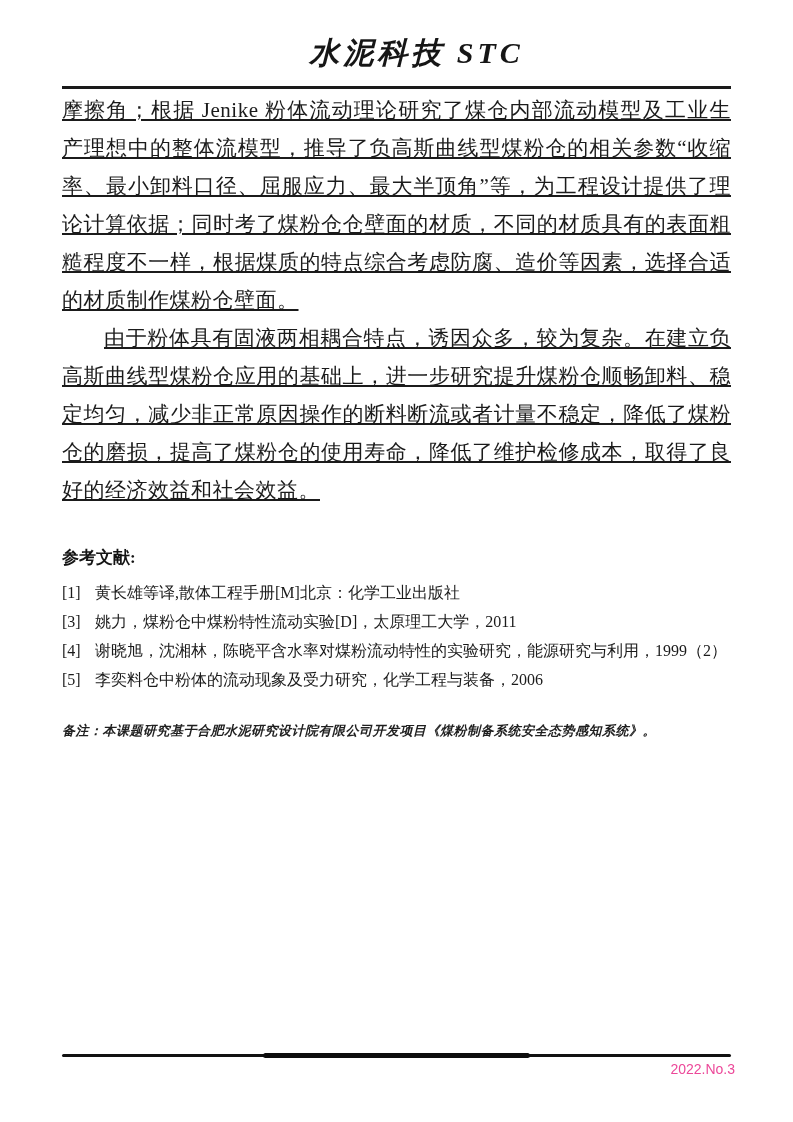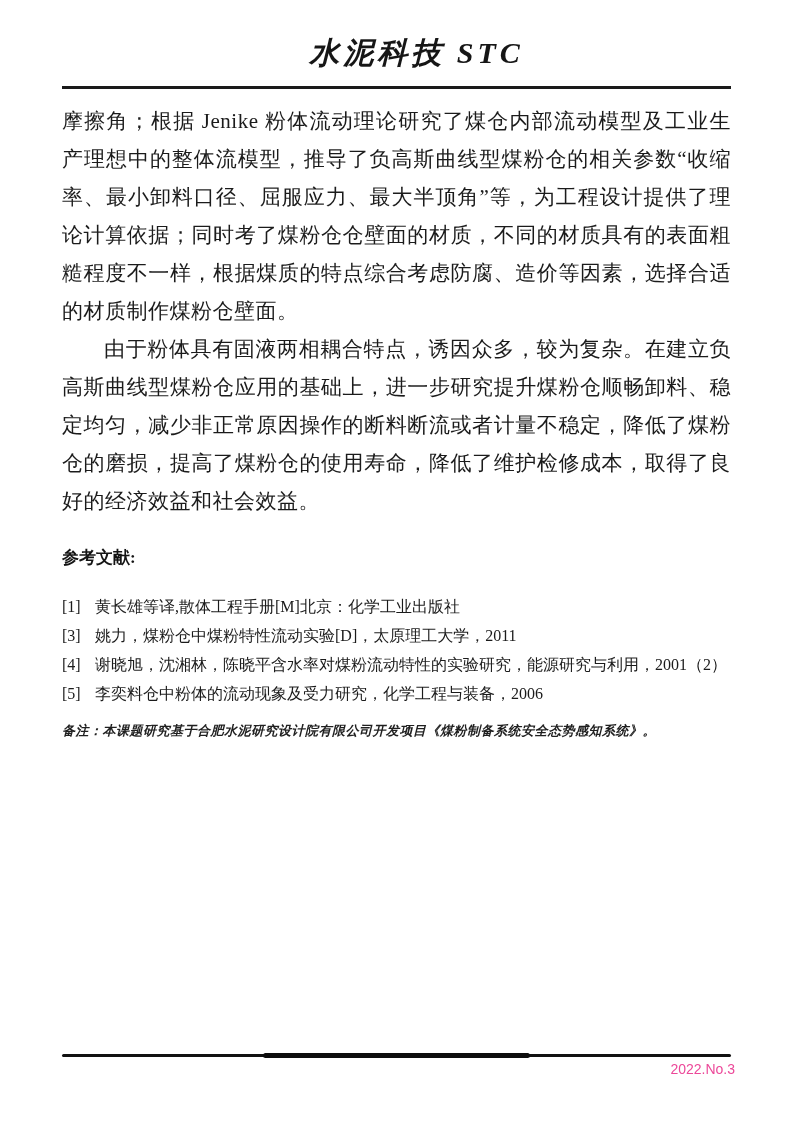--- a/index.html
+++ b/index.html
@@ -37,47 +37,48 @@
     position: absolute;
     top: 86px;
     left: 62px;
     width: 669px;
     height: 2.5px;
     background: #1a1a1a;
   }
   
   .body-text {
     position: absolute;
-    top: 102px;
+    top: 91px;
     left: 62px;
     width: 669px;
     font-size: 21px;
     line-height: 38px;
     text-align: justify;
     text-justify: inter-ideograph;
     letter-spacing: 0.5px;
+    text-decoration: underline;
   }
   .body-text p {
     margin: 0;
   }
   .body-text p.indented {
     text-indent: 2em;
   }
   
   .references {
     position: absolute;
     top: 546px;
     left: 62px;
     width: 669px;
   }
   .references-heading {
     font-size: 17px;
     font-weight: bold;
     line-height: 24px;
-    margin-bottom: 22px;
+    margin-bottom: 8px;
     color: #141414;
   }
   .reference-item {
     font-size: 16px;
     line-height: 29px;
     white-space: nowrap;
   }
   .ref-label {
     display: inline-block;
     min-width: 33px;
@@ -151,21 +152,21 @@
   <div class="references">
     <div class="references-heading">参考文献:</div>
 
     <div class="reference-item">
       <span class="ref-label">[1]</span><span>黄长雄等译,散体工程手册[M]北京：化学工业出版社</span>
     </div>
     <div class="reference-item">
       <span class="ref-label">[3]</span><span>姚力，煤粉仓中煤粉特性流动实验[D]，太原理工大学，2011</span>
     </div>
     <div class="reference-item">
-      <span class="ref-label">[4]</span><span>谢晓旭，沈湘林，陈晓平含水率对煤粉流动特性的实验研究，能源研究与利用，2001（2）</span>
+      <span class="ref-label">[4]</span><span>谢晓旭，沈湘林，陈晓平含水率对煤粉流动特性的实验研究，能源研究与利用，1999（2）</span>
     </div>
     <div class="reference-item">
       <span class="ref-label">[5]</span><span>李奕料仓中粉体的流动现象及受力研究，化学工程与装备，2006</span>
     </div>
   </div>
 
   <div class="note">备注：本课题研究基于合肥水泥研究设计院有限公司开发项目《煤粉制备系统安全态势感知系统》。</div>
 
   <div class="footer-rule"></div>
   <div class="issue-number">2022.No.3</div>

